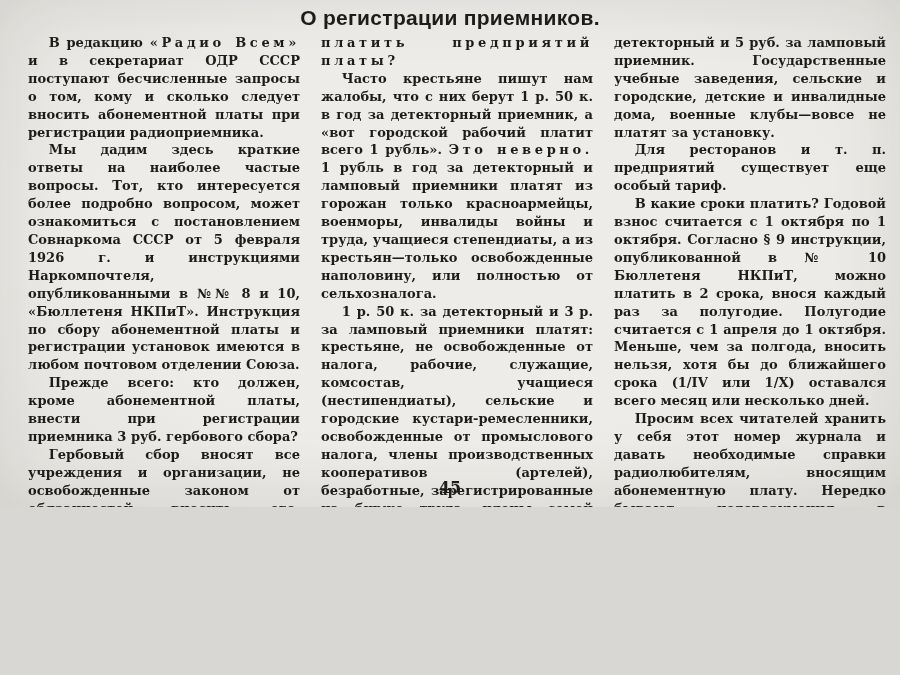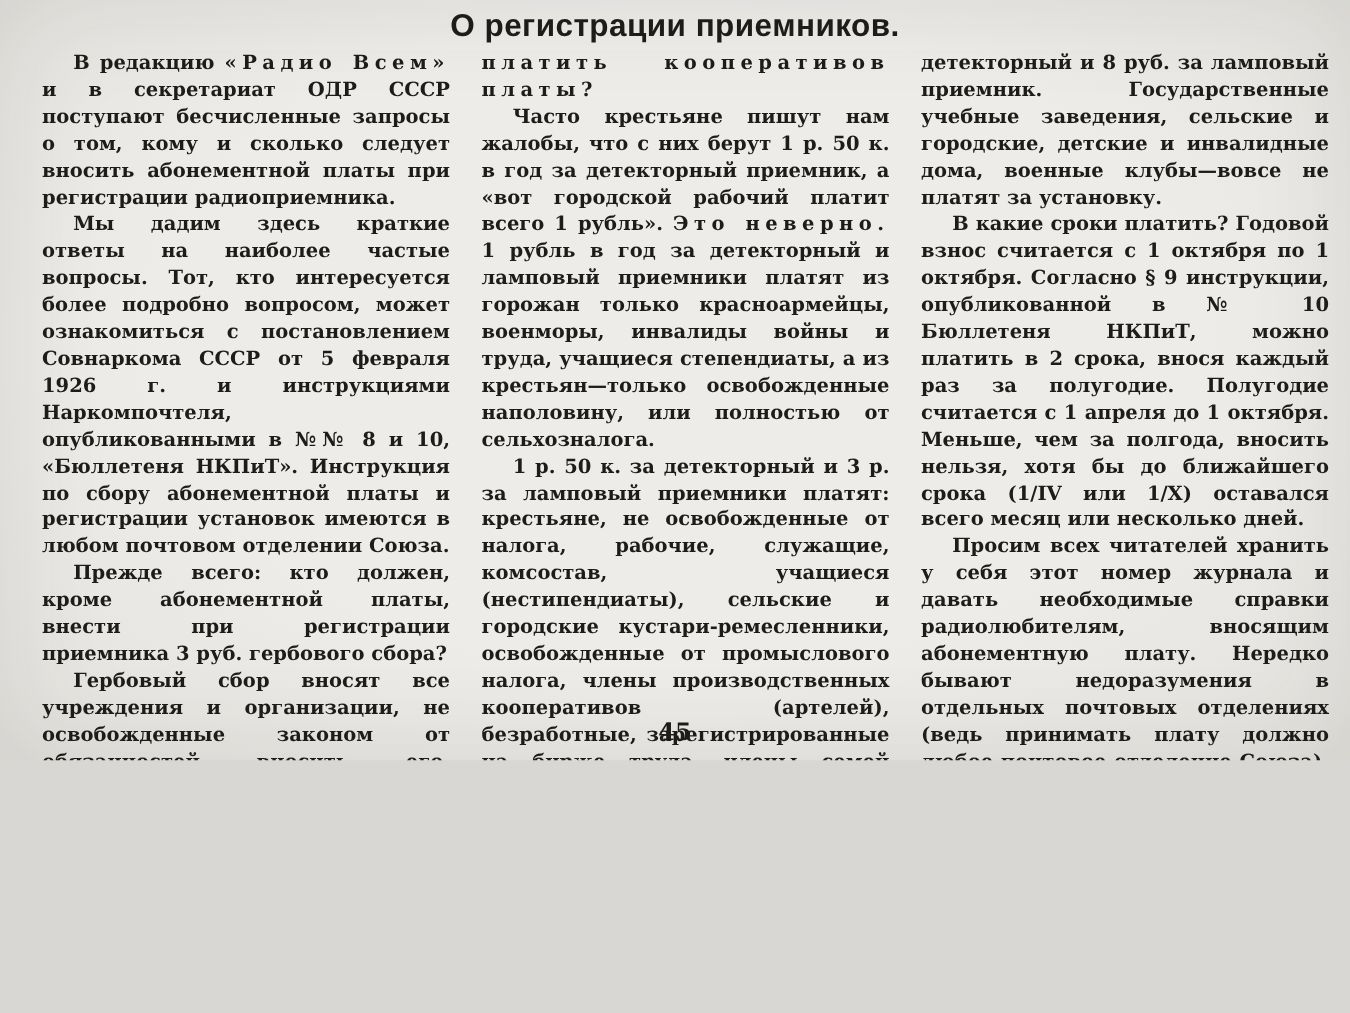--- a/index.html
+++ b/index.html
@@ -67,29 +67,30 @@
 
     <div class="col">
       <p class="ind"><span>В редакцию </span><span class="spaced">«Радио Всем»</span><span> и в секретариат ОДР СССР поступают бесчисленные запросы о том, кому и сколько следует вносить абонементной платы при регистрации радиоприемника.</span></p>
       <p class="ind">Мы дадим здесь краткие ответы на наиболее частые вопросы. Тот, кто интересуется более подробно вопросом, может ознакомиться с постановлением Совнаркома СССР от 5 февраля 1926 г. и инструкциями Наркомпочтеля, опубликованными в №№ 8 и 10, «Бюллетеня НКПиТ». Инструкция по сбору абонементной платы и регистрации установок имеются в любом почтовом отделении Союза.</p>
       <p class="ind">Прежде всего: кто должен, кроме абонементной платы, внести при регистрации приемника 3 руб. гербового сбора?</p>
       <p class="ind"><span class="ital">Гербовый сбор</span><span> вносят все учреждения и организации, не освобожденные законом от обязанностей вносить его. Гербовый сбор вносят все граждане, кроме крестьян, рабочих, служащих, красноармейцев, командиров, моряков, учащихся-степендиатов, безработных, зарегистрированных на бирже труда, и лиц, предъявляющих свидетельства о бедности, выдаваемые нарсудами.</span></p>
 
     </div>
 
     <div class="col">
-      <p><span class="spaced">платить кооперативов платы?</span></p>
+      <p><span class="spaced">платить предприятий платы?</span></p>
       <p class="ind"><span>Часто крестьяне пишут нам жалобы, что с них берут 1 р. 50 к. в год за детекторный приемник, а «вот городской рабочий платит всего 1 рубль». </span><span class="spaced">Это неверно.</span><span> 1 рубль в год за детекторный и ламповый приемники платят из горожан только красноармейцы, военморы, инвалиды войны и труда, учащиеся степендиаты, а из крестьян—только освобожденные наполовину, или полностью от сельхозналога.</span></p>
       <p class="ind">1 р. 50 к. за детекторный и 3 р. за ламповый приемники платят: крестьяне, не освобожденные от налога, рабочие, служащие, комсостав, учащиеся (нестипендиаты), сельские и городские кустари-ремесленники, освобожденные от промыслового налога, члены производственных кооперативов (артелей), безработные, зарегистрированные на бирже труда, члены семей указанных выше лиц, если они состоят на их иждивении, пользуются теми же правами.</p>
       <p class="ind">Наконец, торговцы, ремесленники, не освобожденные от промыслового налога, и пр. граждане платят 7 руб. 50 к. за детекторный приемник и 15 руб. в год за ламповый.</p>
 
     </div>
 
     <div class="col">
-      <p>детекторный и 8 руб. за ламповый приемник. Государственные учебные заведения, сельские и городские, детские и инвалидные дома, военные клубы—вовсе не платят за установку.</p>
+      <p>детекторный и 5 руб. за ламповый приемник. Государственные учебные заведения, сельские и городские, детские и инвалидные дома, военные клубы—вовсе не платят за установку.</p>
+      <p class="ind">Для ресторанов и т. п. предприятий существует еще особый тариф.</p>
       <p class="ind"><span class="ital">В какие сроки платить?</span><span> Годовой взнос считается с 1 октября по 1 октября. Согласно § 9 инструкции, опубликованной в № 10 Бюллетеня НКПиТ, можно платить в 2 срока, внося каждый раз за полугодие. Полугодие считается с 1 апреля до 1 октября. Меньше, чем за полгода, вносить нельзя, хотя бы до ближайшего срока (1/IV или 1/X) оставался всего месяц или несколько дней.</span></p>
       <p class="ind">Просим всех читателей хранить у себя этот номер журнала и давать необходимые справки радиолюбителям, вносящим абонементную плату. Нередко бывают недоразумения в отдельных почтовых отделениях (ведь принимать плату должно любое почтовое отделение Союза). Обращайтесь в таких случаях к нам, и мы дадим разъяснение.</p>
 
     </div>
 
   </div>
 
   <div class="footer">45</div>
 
 </div>

